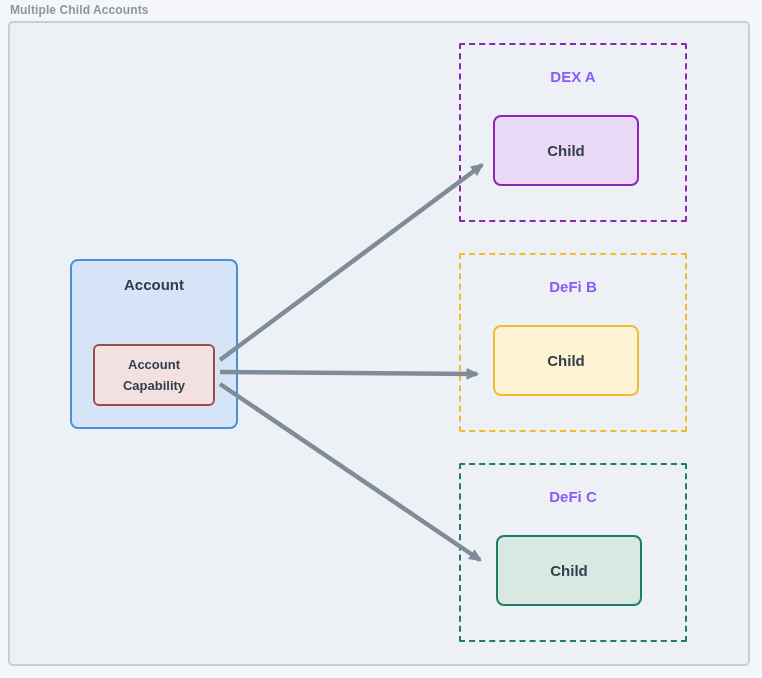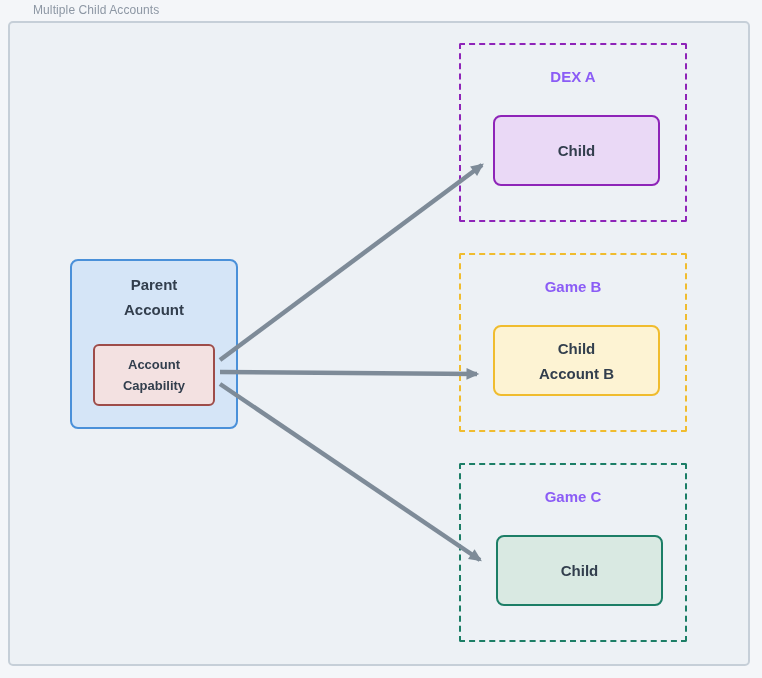--- a/index.html
+++ b/index.html
@@ -6,23 +6,22 @@
   body {
     width: 762px; height: 678px;
     background: #f4f6f9;
     font-family: "Liberation Sans", sans-serif;
     -webkit-font-smoothing: antialiased;
   }
   .stage { position: relative; width: 762px; height: 678px; overflow: hidden; }
 
   .diagram-title {
     position: absolute; left: 10px; top: 3px;
-    font-size: 12px; font-weight: 400; color: #8d97a4;
+    font-size: 12px; font-weight: 700; color: #8d97a4;
     letter-spacing: 0.1px;
-    margin-left: 23px;
   }
 
   .frame {
     position: absolute; left: 8px; top: 21px;
     width: 742px; height: 645px;
     box-sizing: border-box;
     border: 2px solid #c6cfd8;
     border-radius: 5px;
     background: #edf1f5;
   }
@@ -57,61 +56,59 @@
   }
   .group-label {
     position: absolute; left: 0; right: 0; top: 23px;
     text-align: center;
     font-size: 15px; font-weight: 600; color: #8b5cf6;
   }
   .group-a { left: 459px; top: 43px;  border-color: #8e24b8; }
   .group-b { left: 459px; top: 253px; border-color: #f0bc2e; }
   .group-c { left: 459px; top: 463px; border-color: #1c7e66; }
 
-  .child-node { width: 167px; height: 71px; display: flex; flex-direction: column; justify-content: center; }
+  .child-node { width: 146px; height: 71px; display: flex; flex-direction: column; justify-content: center; }
   .child-a { left: 493px; top: 115px; background: #ead9f6; border: 2px solid #8e24b8; }
   .child-b { left: 493px; top: 325px; background: #fdf3d3; border: 2px solid #f0bc2e; }
   .child-c { left: 496px; top: 535px; background: #d9e9e2; border: 2px solid #1c7e66; }
 
   .arrows { position: absolute; left: 0; top: 0; width: 762px; height: 678px; pointer-events: none; }
 </style>
 </head>
 <body>
 
 <div class="stage">
 
   <div class="diagram-title">Multiple Child Accounts</div>
 
   <div class="frame"></div>
 
   <div class="group group-a">
     <div class="group-label">DEX A</div>
   </div>
   <div class="group group-b">
-    <div class="group-label">Game B</div>
+    <div class="group-label">DeFi B</div>
   </div>
   <div class="group group-c">
-    <div class="group-label">Game C</div>
+    <div class="group-label">DeFi C</div>
   </div>
 
   <div class="node parent-node">
-    <div>Parent</div>
     <div>Account</div>
   </div>
   <div class="node capability-node">
     <div>Account</div>
     <div>Capability</div>
   </div>
 
   <div class="node child-node child-a">
     <div>Child</div>
   </div>
   <div class="node child-node child-b">
     <div>Child</div>
-    <div>Account B</div>
   </div>
   <div class="node child-node child-c">
     <div>Child</div>
   </div>
 
   <svg class="arrows" viewBox="0 0 762 678" xmlns="http://www.w3.org/2000/svg">
     <defs>
       <marker id="arrowhead" markerUnits="userSpaceOnUse" markerWidth="16" markerHeight="14" viewBox="0 0 12 12" refX="9" refY="6" orient="auto">
         <path d="M0,1 L11,6 L0,11 Z" fill="#7e8b98"></path>
       </marker>

